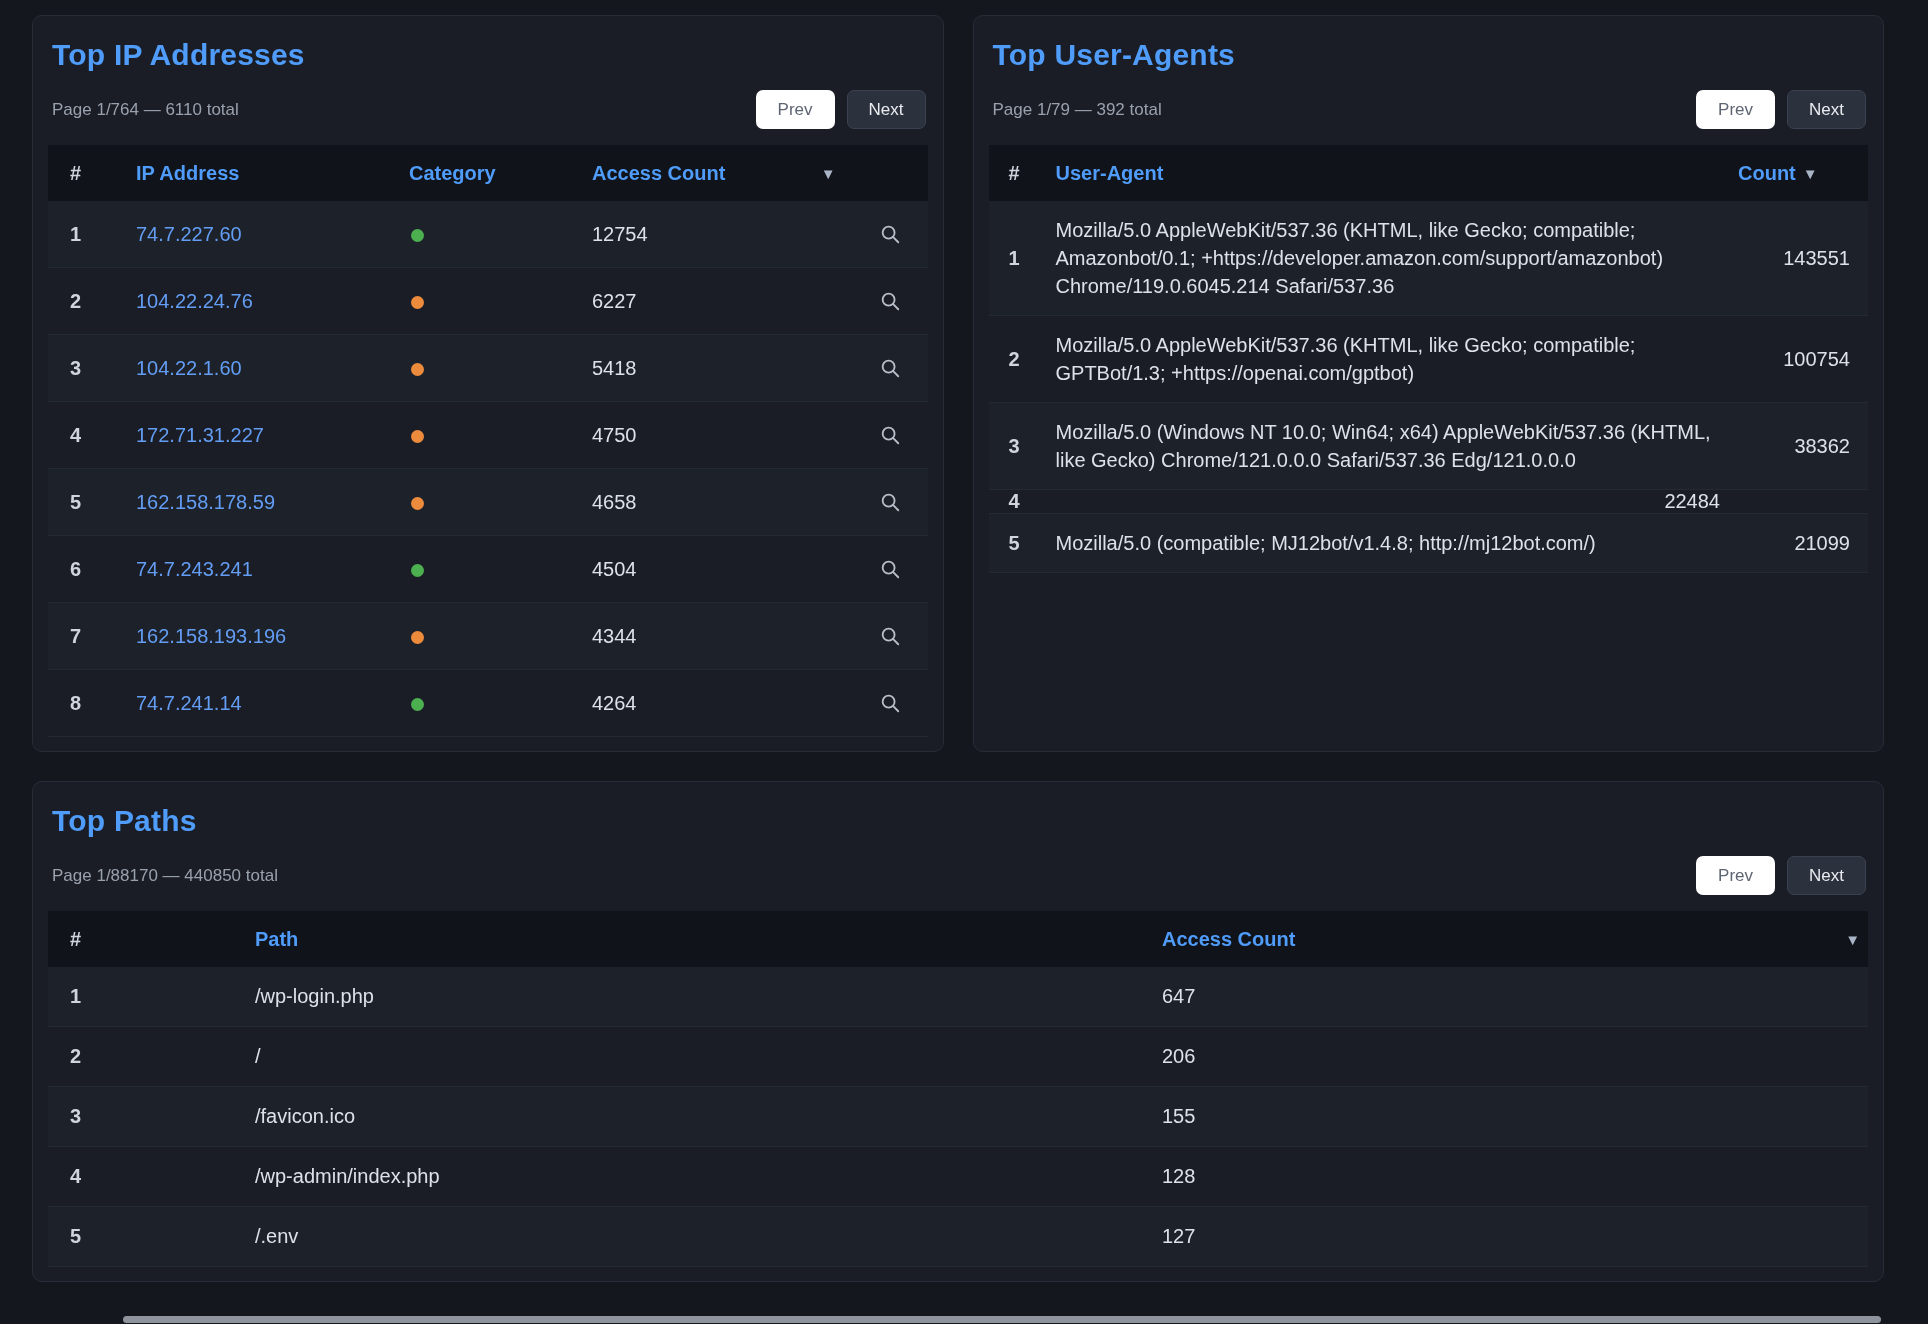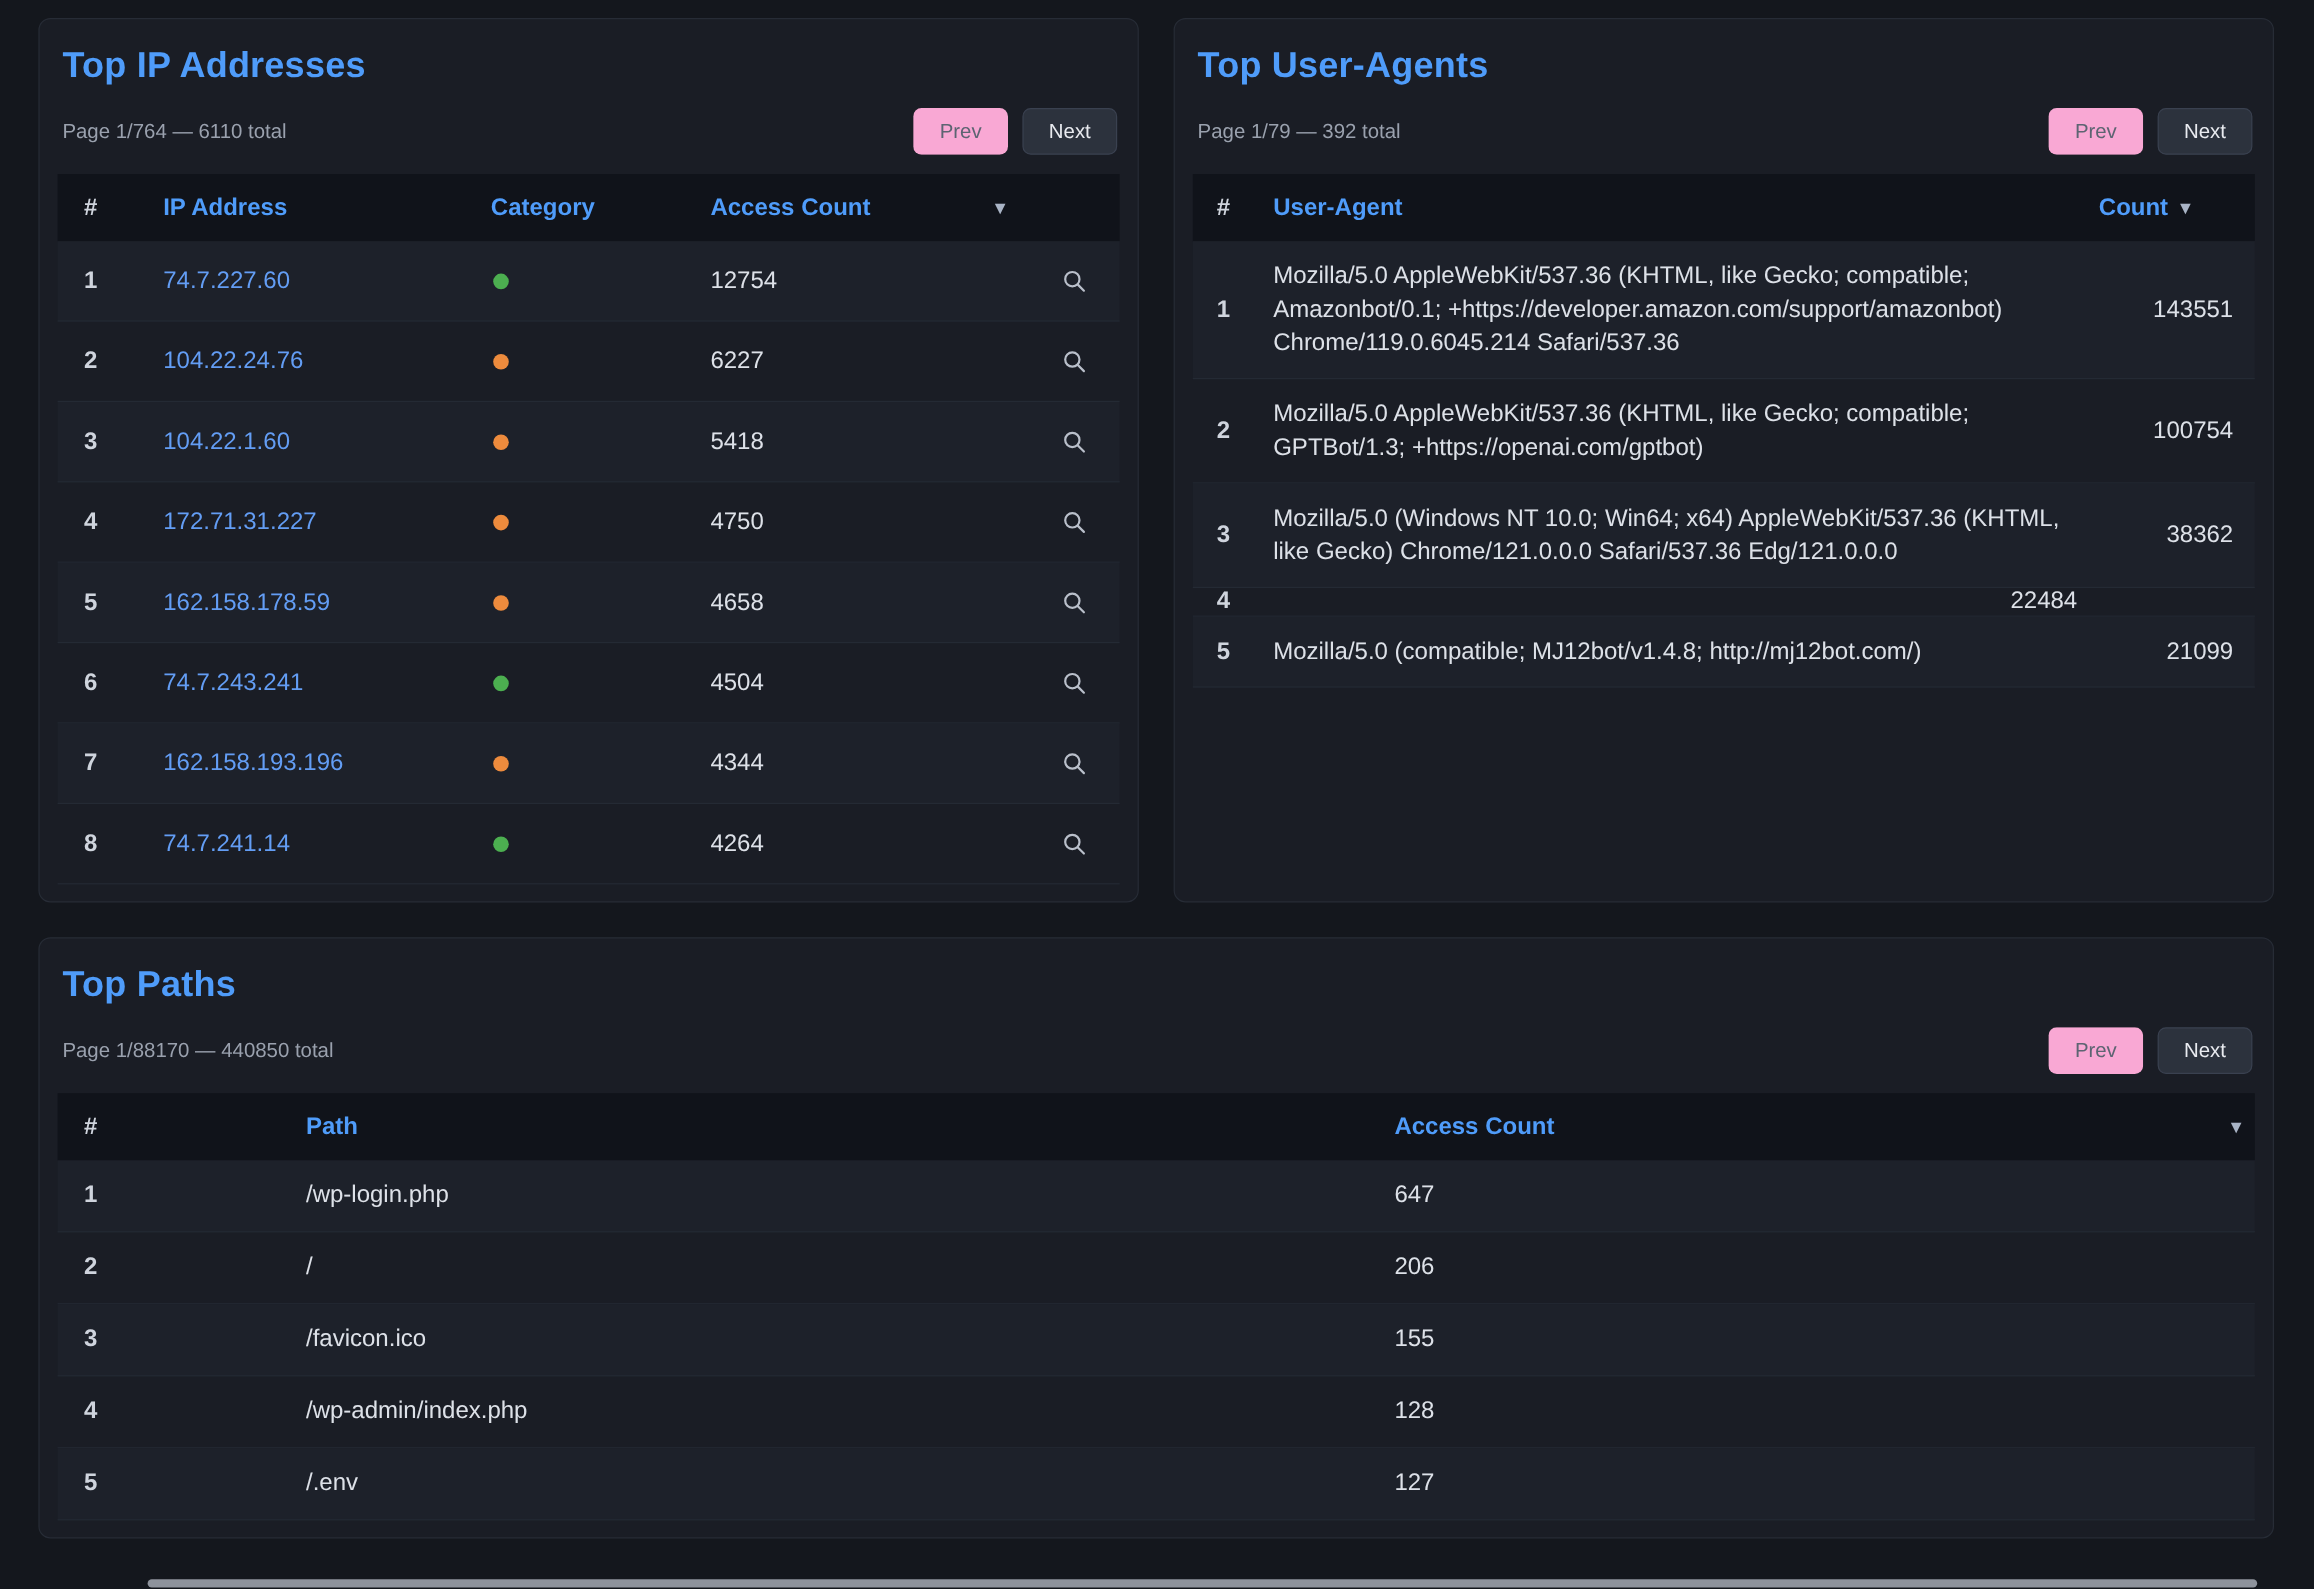--- a/index.html
+++ b/index.html
@@ -18,21 +18,21 @@
   }
   *{box-sizing:border-box;}
   html,body{margin:0;padding:0;}
   body{
     width:1928px;height:1324px;overflow:hidden;
     background:var(--bg);
     color:var(--text);
     font-family:"Liberation Sans","DejaVu Sans",sans-serif;
     font-size:20px;
   }
-  .page{padding:15px 33px 0 32px;}
+  .page{padding:15px 44px 0 32px;}
   .top-row{display:flex;gap:29px;margin-bottom:29px;align-items:stretch;}
   .panel{
     background:var(--panel);
     border:1px solid var(--panel-border);
     border-radius:10px;
     padding:22px 15px 14px 15px;
     display:flex;flex-direction:column;
   }
   .panel.half{flex:1 1 0;min-width:0;}
   .panel-title{
@@ -44,21 +44,21 @@
     display:flex;justify-content:space-between;align-items:center;
     margin:0 2px 16px 4px;
   }
   .page-info{font-size:17px;color:var(--muted);}
   .pager-buttons{display:flex;gap:12px;}
   .btn{
     font-family:inherit;font-size:17px;line-height:1;
     padding:10px 21px;border-radius:7px;border:1px solid transparent;
     cursor:pointer;
   }
-  .btn.prev{background:#f9a8d4;color:#5d6472;}
+  .btn.prev{background:#ffffff;color:#5d6472;}
   .btn.next{background:#2c323d;color:#e9ebf0;border-color:#3a4150;}
   
   .tbl{width:100%;}
   .trow,.thead{display:grid;align-items:center;}
   .thead{
     background:var(--thead-bg);
     height:56px;
     font-weight:700;color:var(--accent);font-size:20px;
   }
   .trow{border-bottom:1px solid var(--row-border);}

